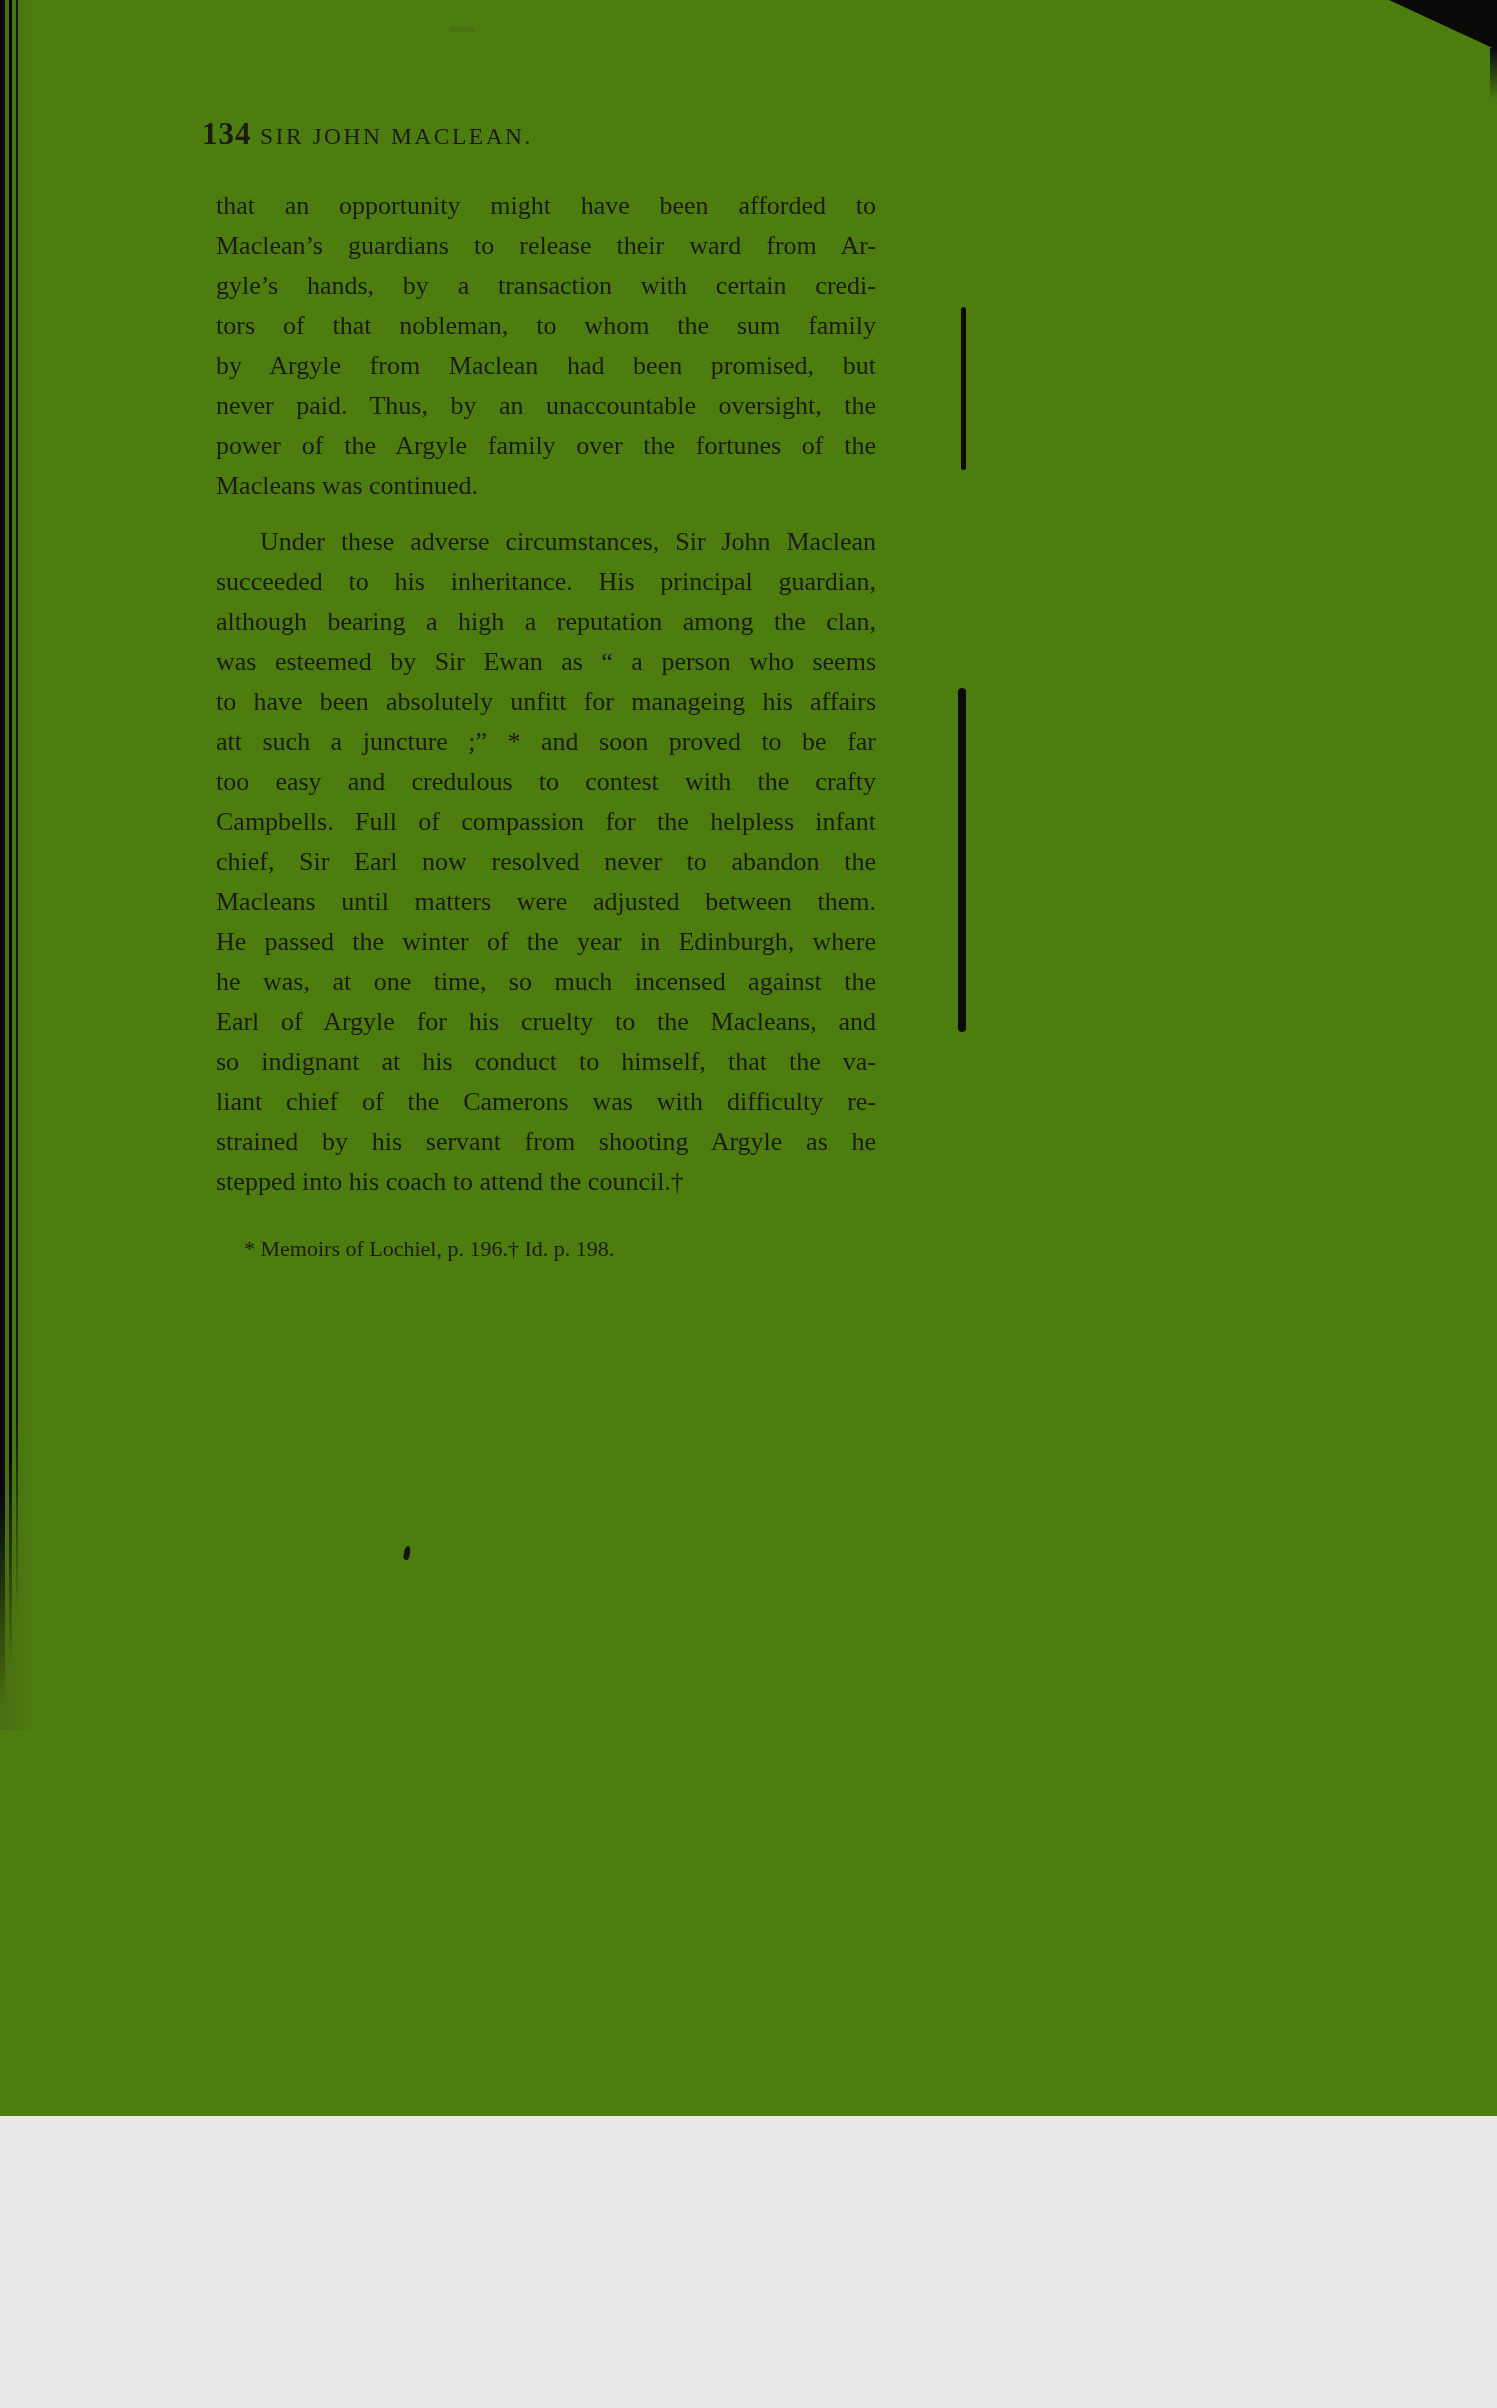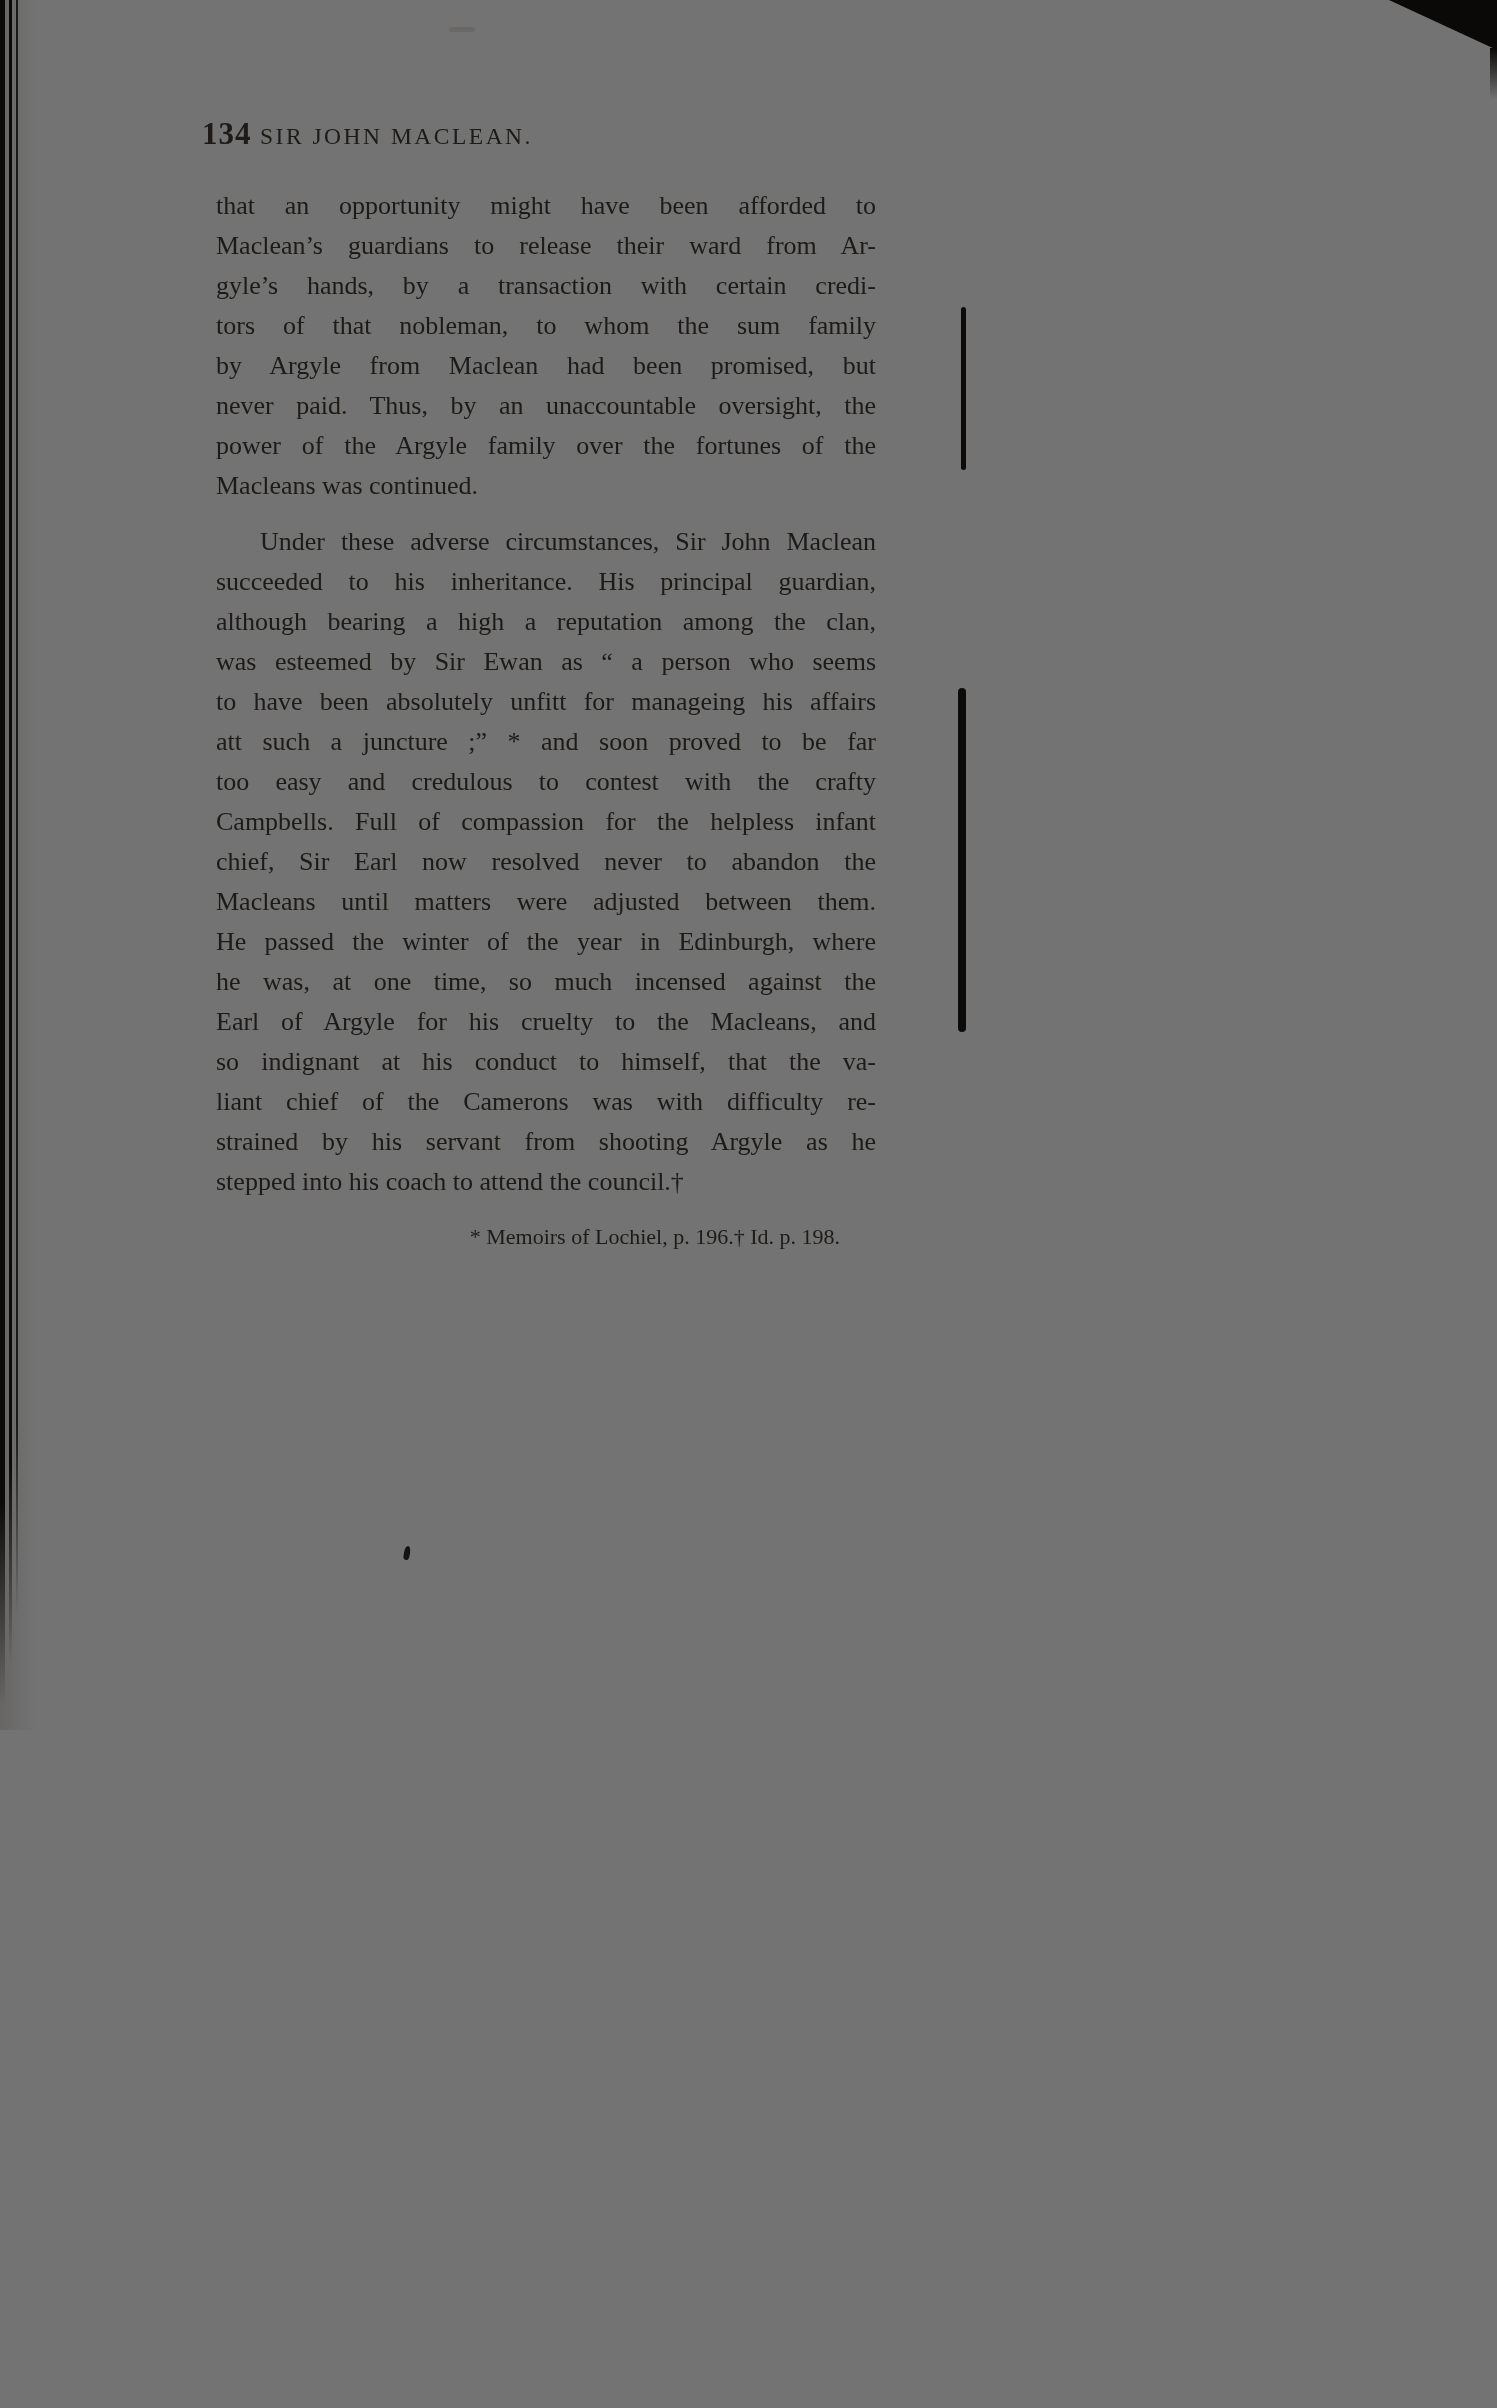--- a/index.html
+++ b/index.html
@@ -1,19 +1,19 @@
 <!DOCTYPE html>
 <html><head>
 <meta charset="utf-8">
 <style>
   * { margin:0; padding:0; box-sizing:border-box; }
   html, body { background:#e9e9e7; }
   .page {
-    width:1497px; height:2408px; position:relative; overflow:hidden;
-    background:#737373;
+    width:1497px; height:2116px; position:relative; overflow:hidden;
+    background:#4d7c0f;
     color:#1d1b18;
     font-family:"Liberation Serif","DejaVu Serif",serif;
   }
 
   
   .binding-shade { position:absolute; left:0; top:0; width:46px; height:1730px;
     background:linear-gradient(to right, rgba(40,35,30,0.16), rgba(40,35,30,0) 80%); }
   .bl { position:absolute; top:0; background:linear-gradient(to bottom, #0b0a09 88%, rgba(11,10,9,0)); }
   .bl1 { left:0;  width:5px; height:1705px; }
   .bl2 { left:9px; width:3px; height:1665px; }
@@ -37,21 +37,21 @@
   .pagenum { position:absolute; left:2px; top:4px; font-size:31px; font-weight:bold; letter-spacing:1px; }
   .runhead { position:absolute; left:60px; right:0; top:11px; text-align:left;
     font-size:23.5px; letter-spacing:2.5px; }
 
   .body { font-size:26px; line-height:40px; }
   .para { margin:16px; }
   .line { text-align:justify; text-align-last:justify; }
   .line.last { text-align-last:left; }
   .line.indent { text-indent:44px; }
 
-  .footnotes { display:flex; justify-content:flex-end; margin-top:20px;
+  .footnotes { display:flex; justify-content:flex-start; margin-top:32px;
     padding-left:44px; padding-right:52px; font-size:22px; line-height:30px; }
 </style>
 </head>
 <body>
 
 <div class="page">
 
   <div class="binding-shade"></div>
   <div class="bl bl1"></div>
   <div class="bl bl2"></div>

